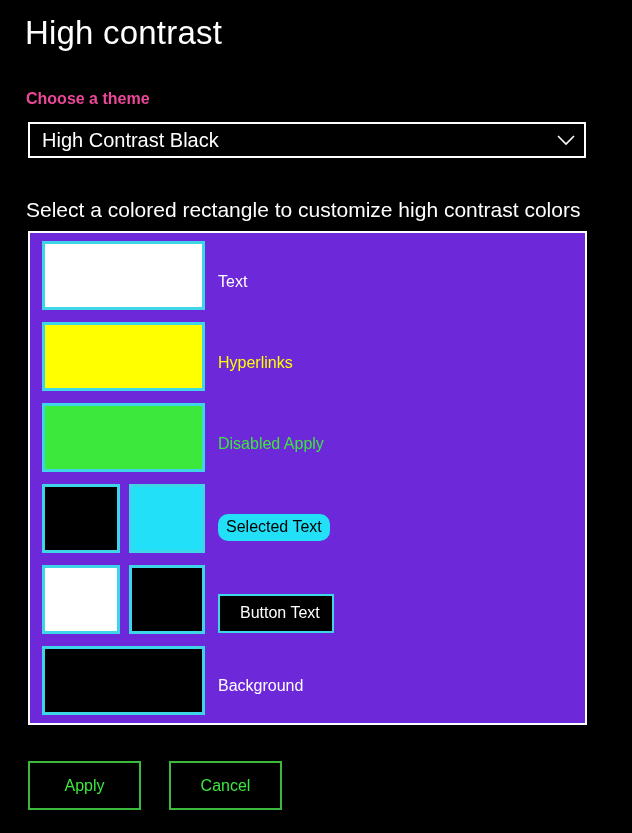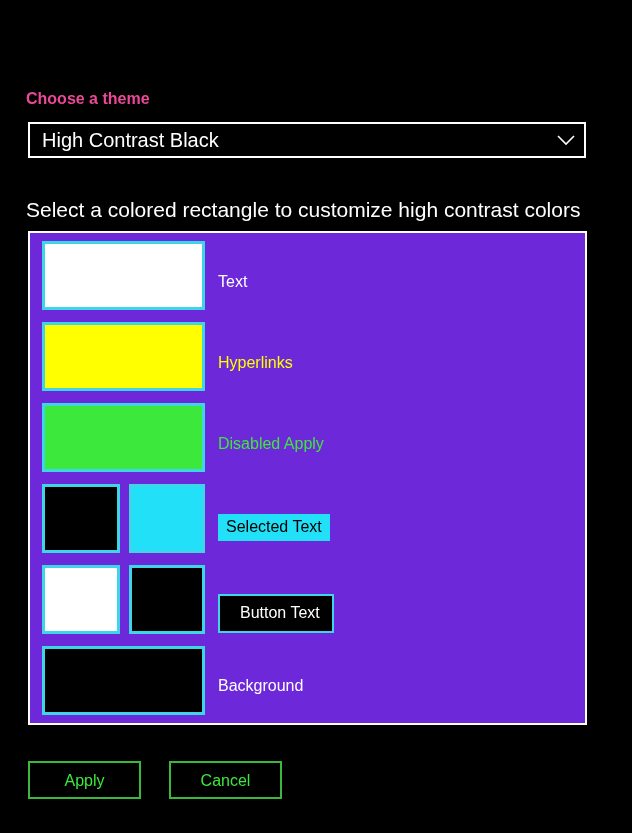--- a/index.html
+++ b/index.html
@@ -139,56 +139,58 @@
   .lab6 { top: 443px; }
 
   .lab-plain      { color: #ffffff; }
   .lab-hyperlink  { color: #ffff00; }
   .lab-disabled   { color: #3ce83c; }
 
   .lab-selected {
     background: #22e0f8;
     color: #000000;
     padding: 3px 8px 4px 8px;
+    border-radius: 10px;
   }
   .lab-button {
     background: #000000;
     color: #ffffff;
     border: 2px solid #3fd5e8;
     padding: 7px 12px 8px 20px;
   }
 
   
   .actions {
     position: absolute;
     left: 28px;
     top: 761px;
     display: flex;
     gap: 28px;
   }
   .action-btn {
     box-sizing: border-box;
     min-width: 113px;
-    height: 38px;
+    height: 49px;
     border: 2px solid #3cb83c;
     background: #000000;
     color: #3ce83c;
     font-family: "Liberation Sans", sans-serif;
     font-size: 16px;
     line-height: 35px;
     text-align: center;
     padding: 0 14px;
     cursor: pointer;
   }
 </style>
 </head>
 <body>
 
 <div class="page">
 
+  <div class="page-title">High contrast</div>
 
   <div class="label-choose-theme">Choose a theme</div>
 
   <div class="theme-combo">
     <div class="theme-combo-value">High Contrast Black</div>
     <div class="theme-combo-chevron">
       <svg width="18" height="12" viewBox="0 0 18 12" aria-hidden="true">
         <polyline points="1,2 9,10 17,2" fill="none" stroke="#ffffff" stroke-width="1.6"></polyline>
       </svg>
     </div>

